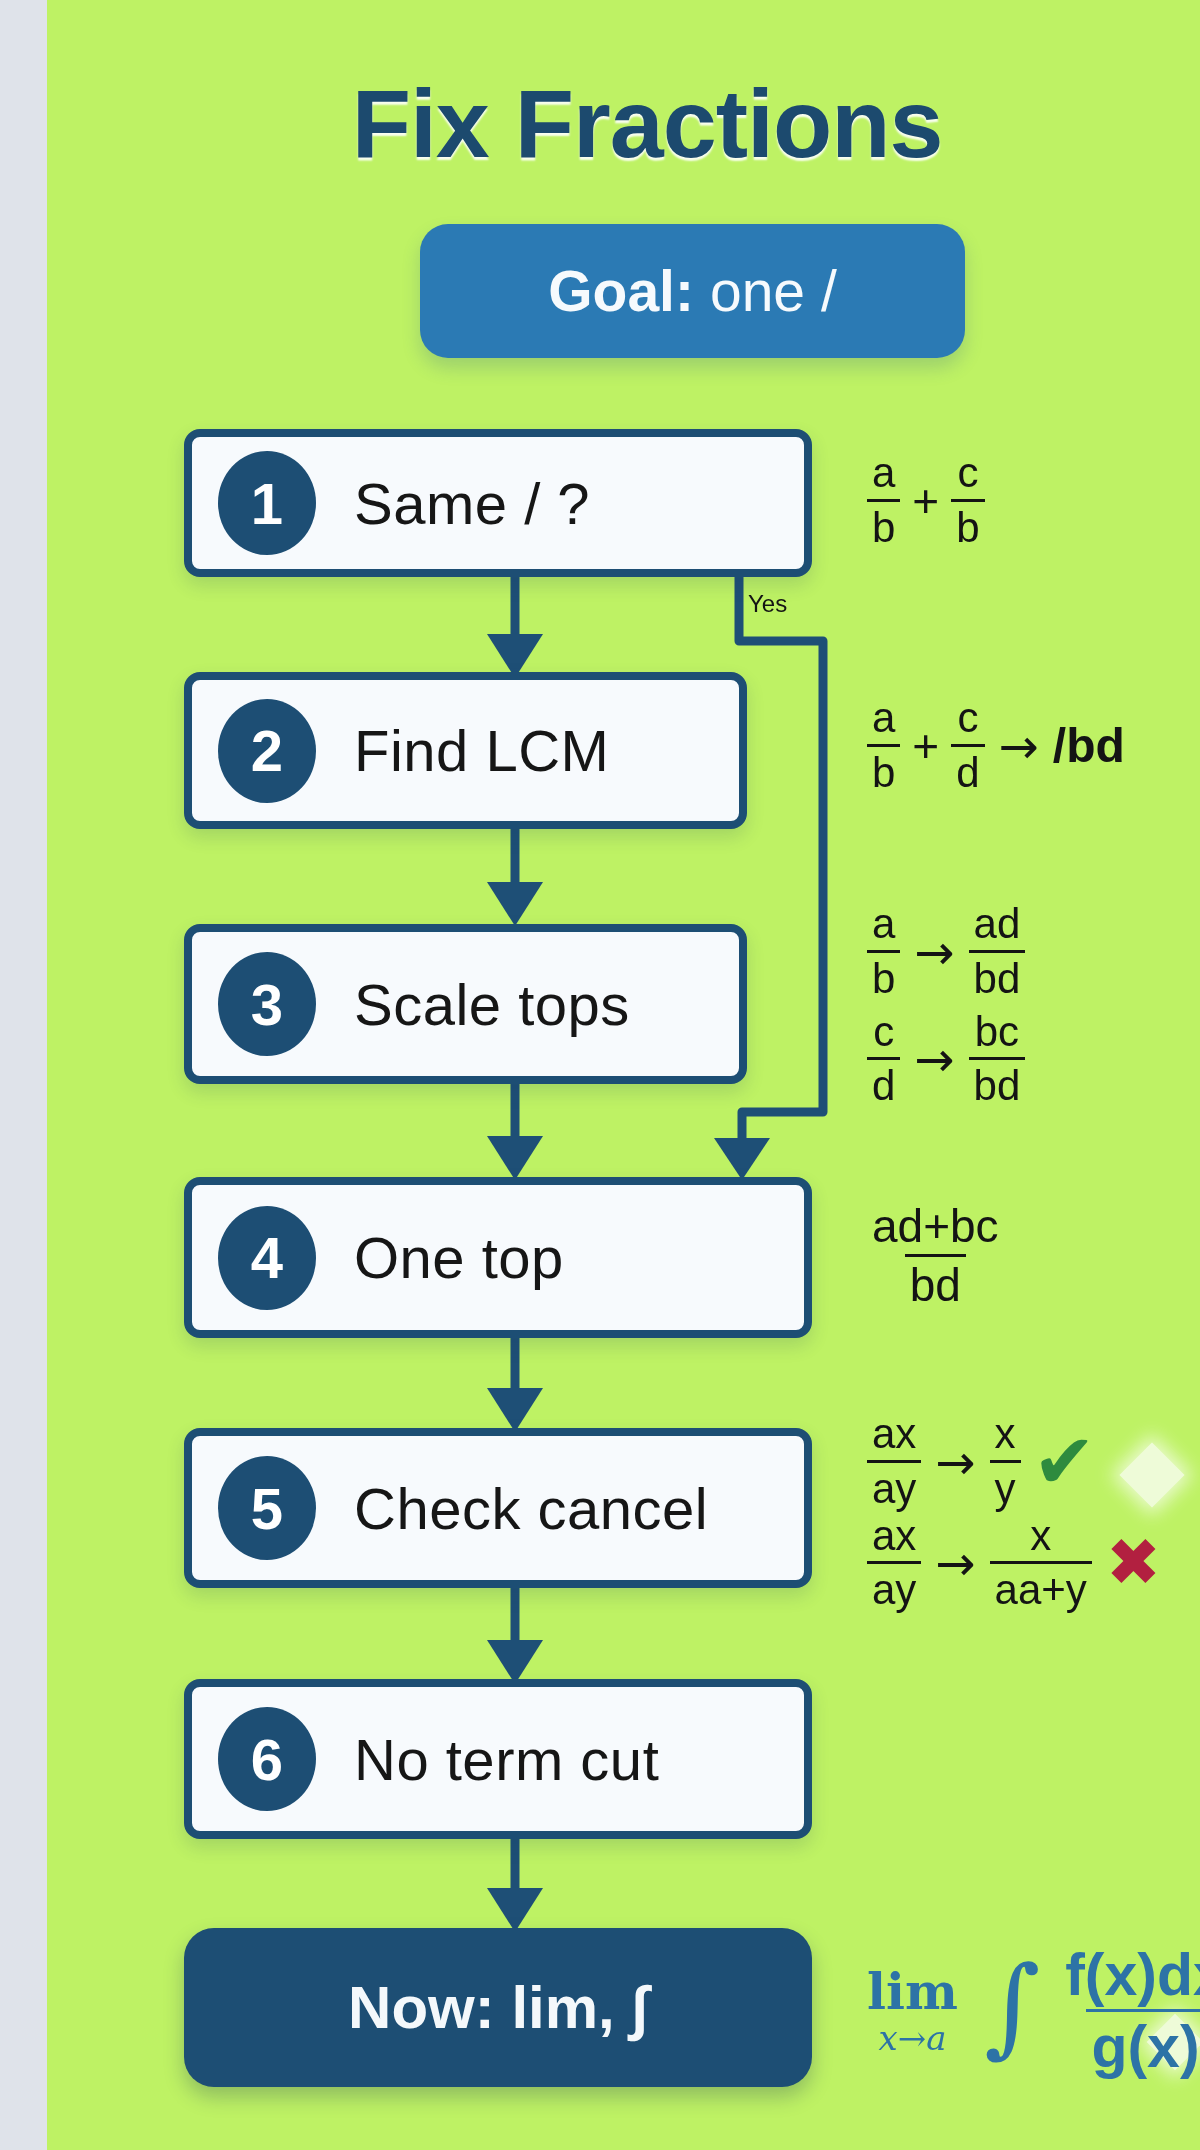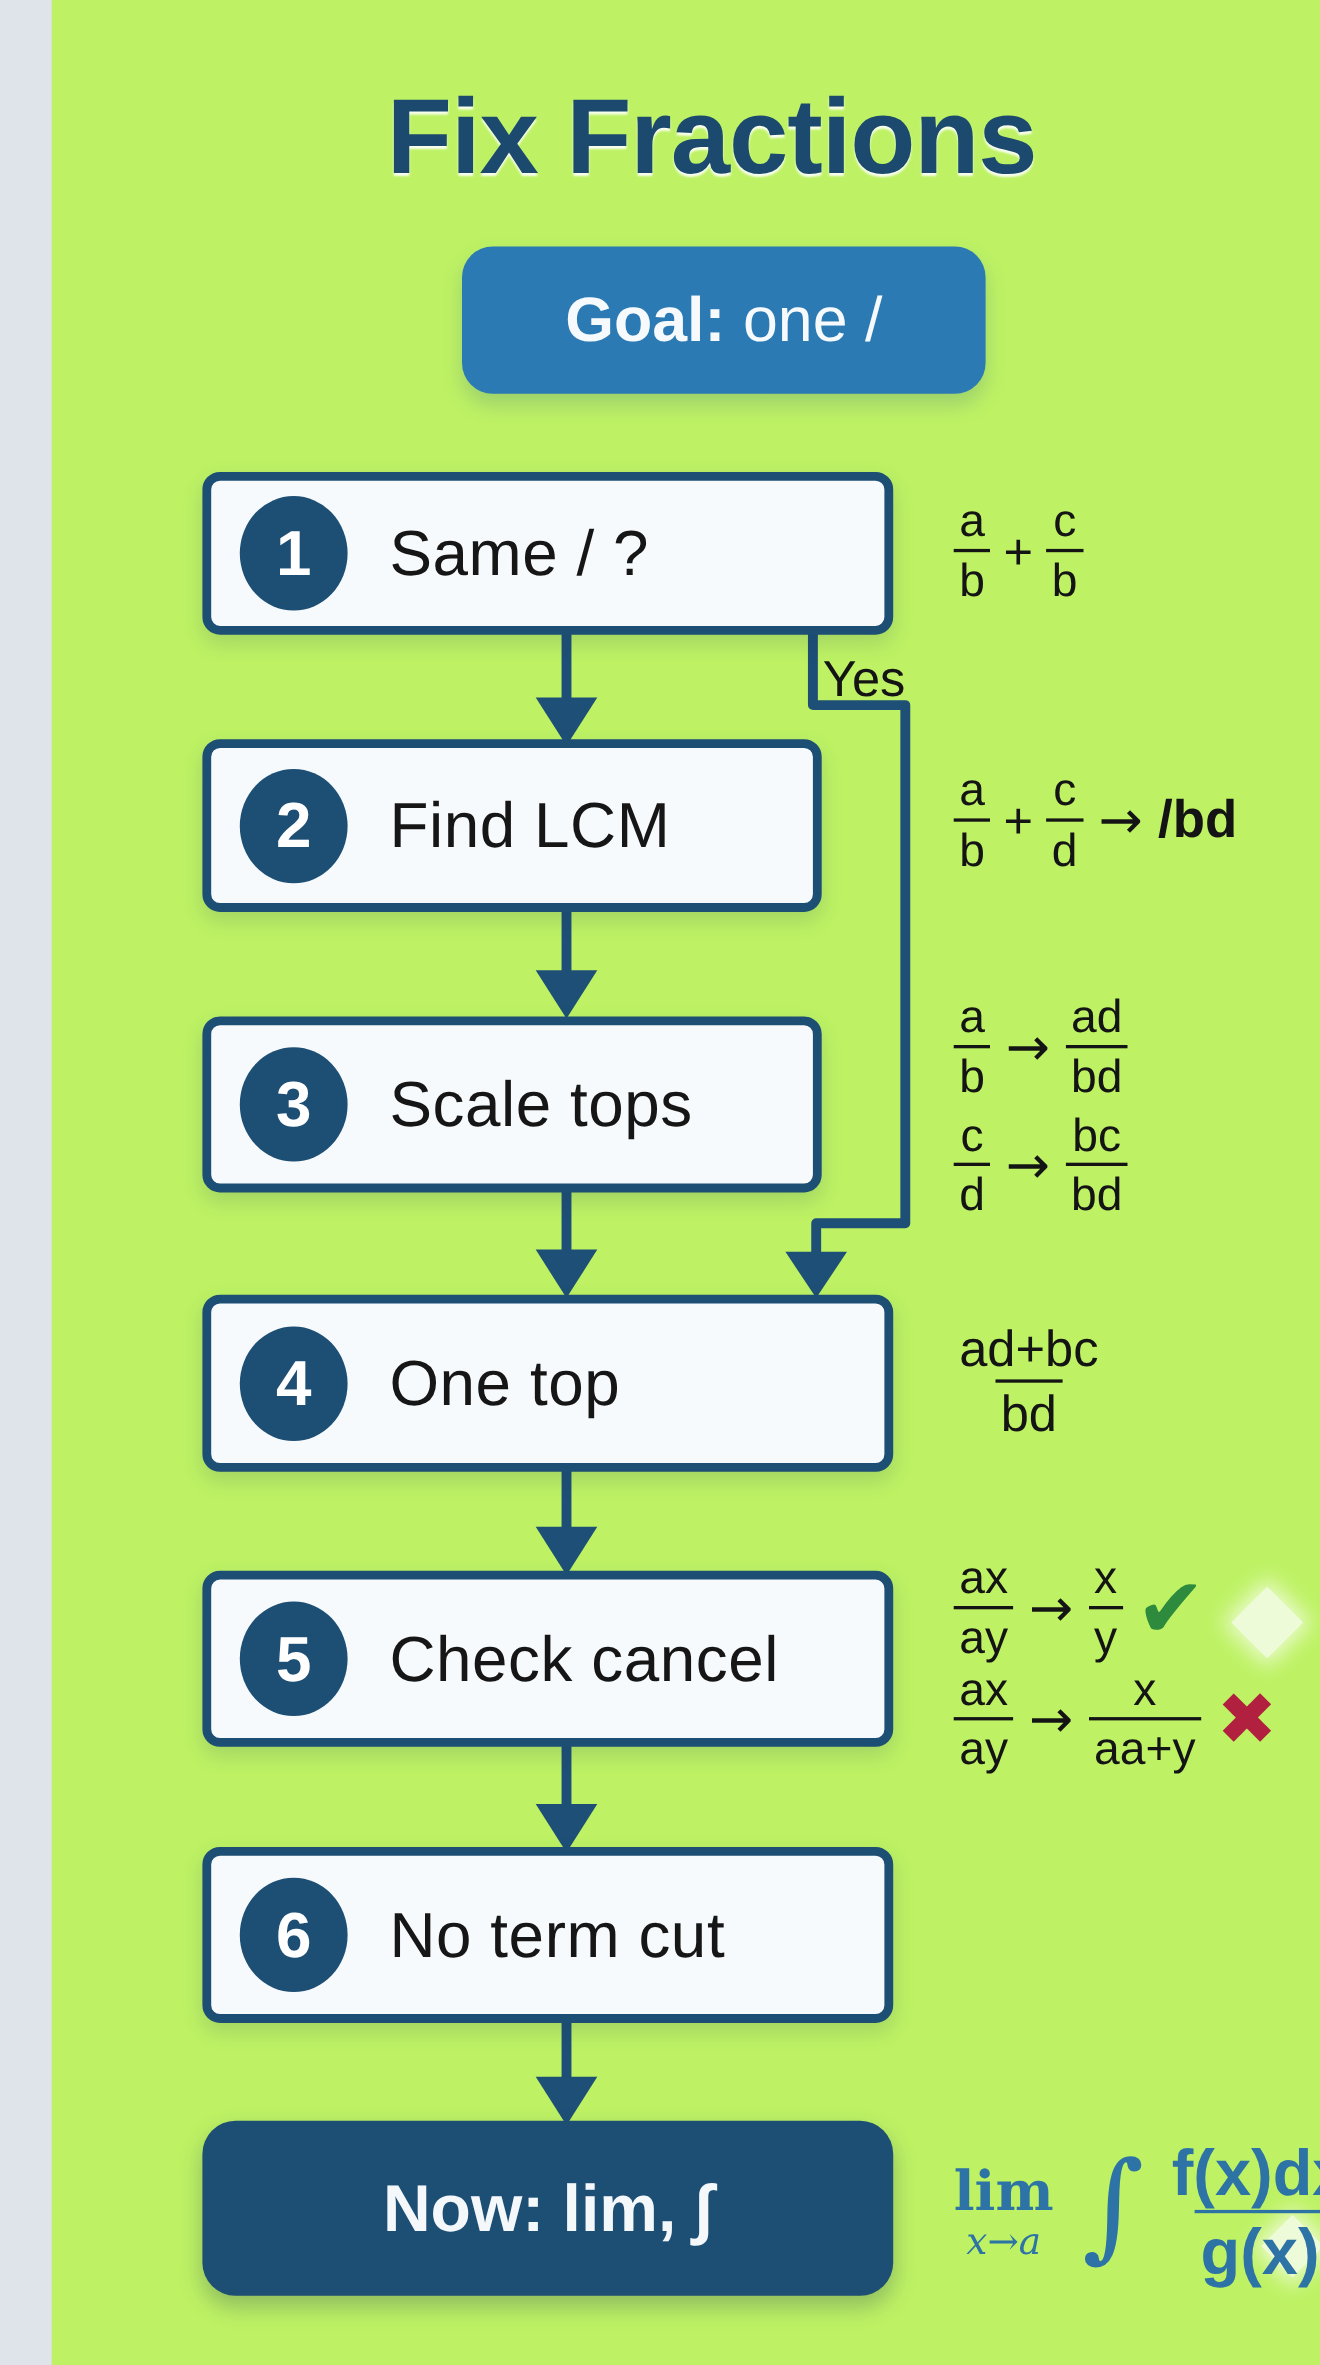--- a/index.html
+++ b/index.html
@@ -5,21 +5,21 @@
   html,body{margin:0;padding:0;}
   body{font-family:"Liberation Sans","DejaVu Sans",sans-serif;background:#dfe3ea;}
   .canvas{position:relative;width:1200px;height:2150px;background:#bef264;overflow:hidden;margin-left:47px;}
 
   
   .title{position:absolute;top:68px;left:0;width:100%;text-align:center;
          font-size:97px;font-weight:700;letter-spacing:-1px;color:#1c4a6e;
          text-shadow:0 3px 2px rgba(255,255,255,.9);z-index:2;}
 
   
-  .goal{position:absolute;left:373px;top:224px;width:476px;height:134px;
+  .goal{position:absolute;left:373px;top:224px;width:545px;height:134px;
         background:#2b7ab4;border-radius:28px;display:flex;align-items:center;justify-content:center;
         gap:16px;color:#f6fafd;font-size:57px;z-index:2;
         box-shadow:0 10px 18px rgba(40,90,140,.22);}
   .goal .b{font-weight:700;}
 
   
   .flow{position:absolute;left:0;top:0;z-index:1;}
 
   
   .stepbox{position:absolute;left:137px;box-sizing:border-box;
@@ -31,21 +31,21 @@
              color:#fff;font-size:58px;font-weight:700;}
   .steplabel{font-size:58px;color:#161616;letter-spacing:.5px;white-space:nowrap;}
 
   .box1{top:429px;width:628px;height:148px;}
   .box2{top:672px;width:563px;height:157px;}
   .box3{top:924px;width:563px;height:160px;}
   .box4{top:1177px;width:628px;height:161px;}
   .box5{top:1428px;width:628px;height:160px;}
   .box6{top:1679px;width:628px;height:160px;}
 
-  .yes{position:absolute;left:701px;top:590px;font-size:46px;color:#141414;z-index:2;}
+  .yes{position:absolute;left:701px;top:590px;font-size:24px;color:#141414;z-index:2;}
 
   .finalbox{position:absolute;left:137px;top:1928px;width:628px;height:159px;
             background:#1d4e74;border-radius:30px;display:flex;align-items:center;justify-content:center;
             color:#f4f8fb;font-size:60px;z-index:2;white-space:nowrap;
             box-shadow:0 10px 20px rgba(20,50,85,.28);font-weight:bold;}
 
   
   .ann{position:absolute;left:820px;display:flex;align-items:center;color:#141414;z-index:2;}
   .col{flex-direction:column;align-items:flex-start;}
   .annrow{display:flex;align-items:center;}

